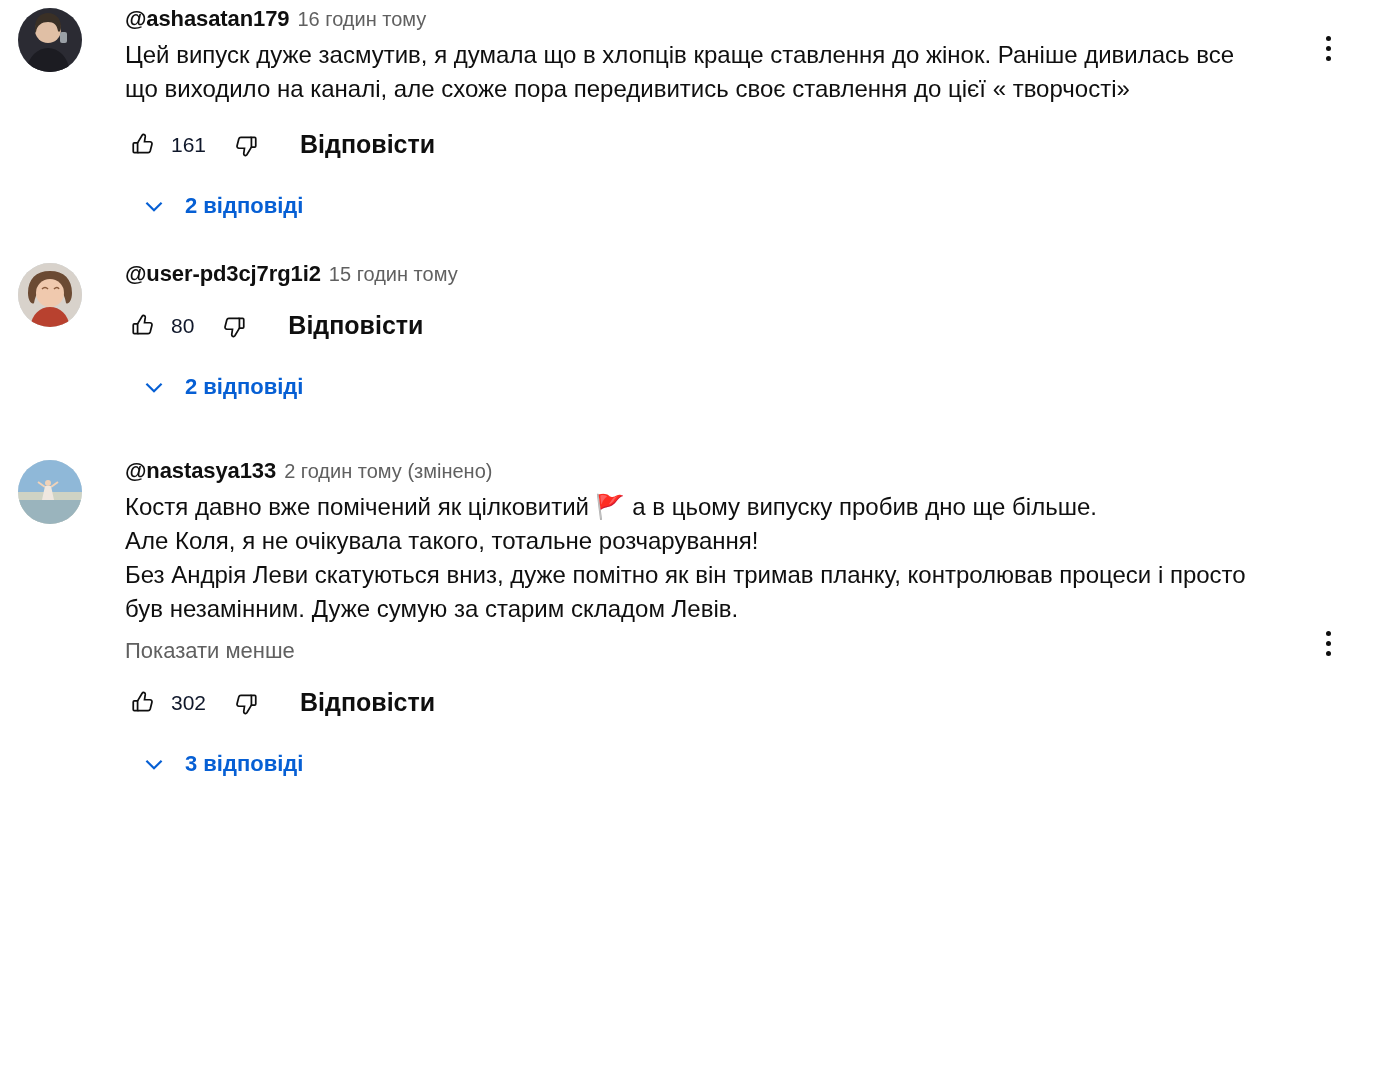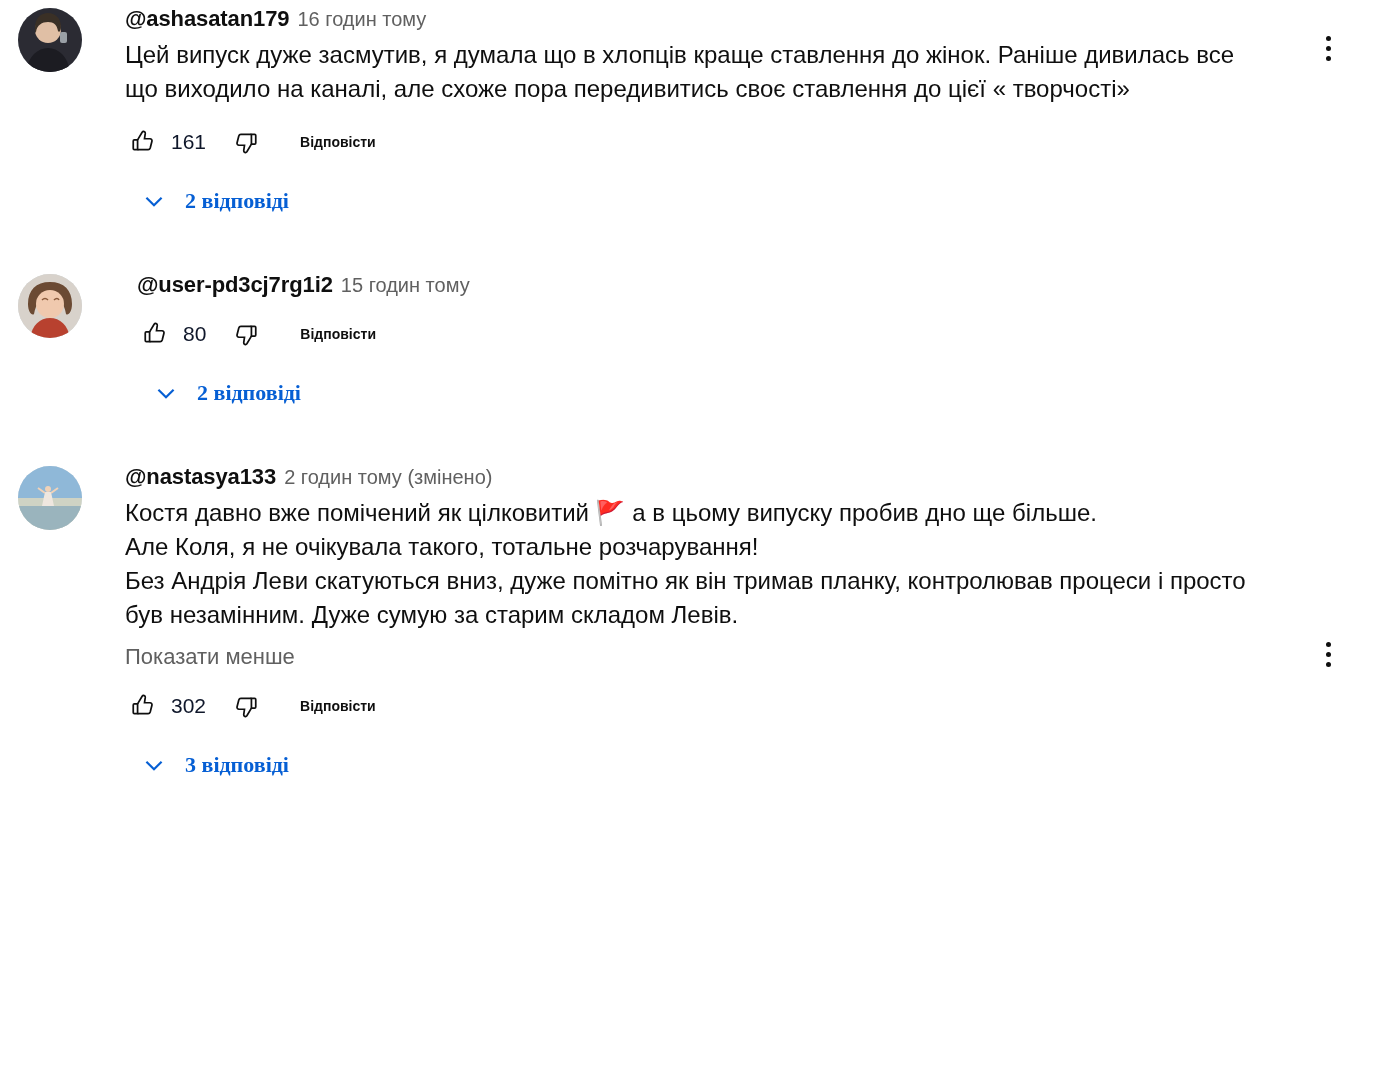--- a/index.html
+++ b/index.html
@@ -96,40 +96,39 @@
     align-items: center;
     justify-content: center;
   }
   .like-count {
     font-size: 21px;
     color: #0f172a;
     min-width: 10px;
   }
   .spacer-sm { width: 22px; }
   .reply-btn {
-    font-size: 14px;
+    font-size: 25px;
     font-weight: bold;
     color: #0f0f0f;
     margin-left: 34px;
     cursor: pointer;
     padding: 6px 2px;
   }
   .replies-row {
     display: flex;
     align-items: center;
     gap: 14px;
     margin-top: 24px;
     margin-left: 12px;
     cursor: pointer;
   }
   .replies-label {
     font-size: 22px;
     font-weight: bold;
     color: #065fd4;
-    font-family: Liberation Serif, serif;
   }
   .chevron {
     width: 34px;
     height: 34px;
     display: flex;
     align-items: center;
     justify-content: center;
   }
   .menu-dots {
     position: absolute;
@@ -208,21 +207,21 @@
         <span class="replies-label">2 відповіді</span>
       </div>
     </div>
     <div class="menu-dots" style="top:30px;">
       <span></span>
         <span></span>
         <span></span>
     </div>
   </div>
 
-  <div class="comment" style="margin-top:48px;gap:12px;">
+  <div class="comment" style="margin-top:32px;">
     <div class="avatar-col">
       <div class="avatar">
         <svg width="64" height="64" viewBox="0 0 64 64" aria-hidden="true">
           <rect width="64" height="64" fill="#d8d2cb"></rect>
           <path d="M10 30c0-14 8-22 22-22s22 8 22 22c0 8-4 12-6 10-2-12-7-16-16-16s-14 5-16 16c-2 2-6-2-6-10z" fill="#6b4a33"></path>
           <circle cx="32" cy="30" r="14" fill="#f0c9ae"></circle>
           <path d="M24 26c2-2 4-2 6 0M36 26c2-2 4-2 5 0" stroke="#8a5a3b" stroke-width="1.5" fill="none"></path>
           <path d="M12 64c2-13 10-20 20-20s18 7 20 20z" fill="#b8412f"></path>
         </svg>
       </div>

